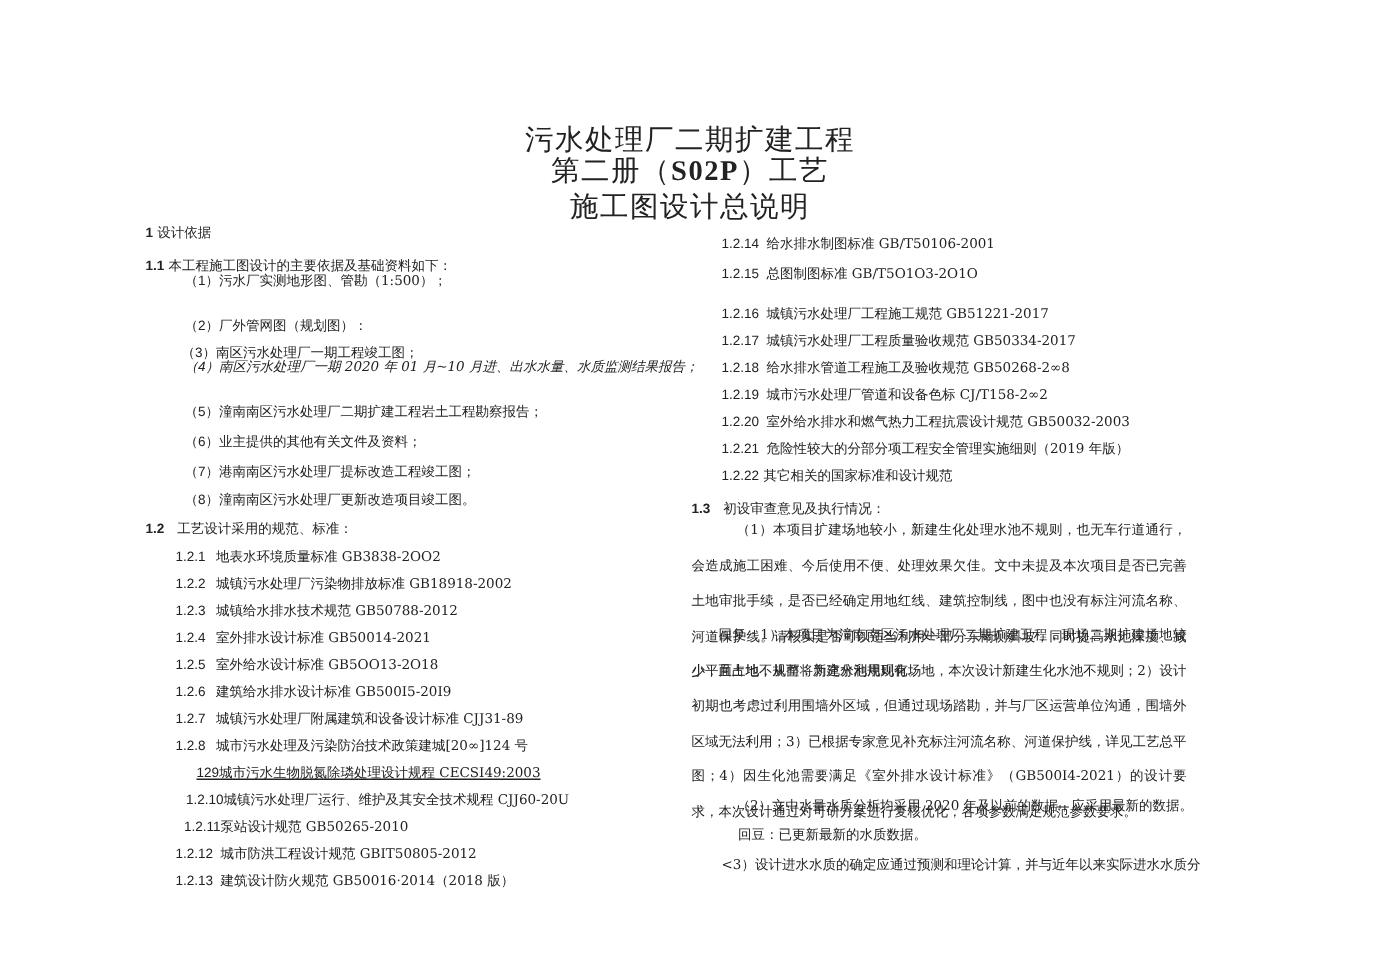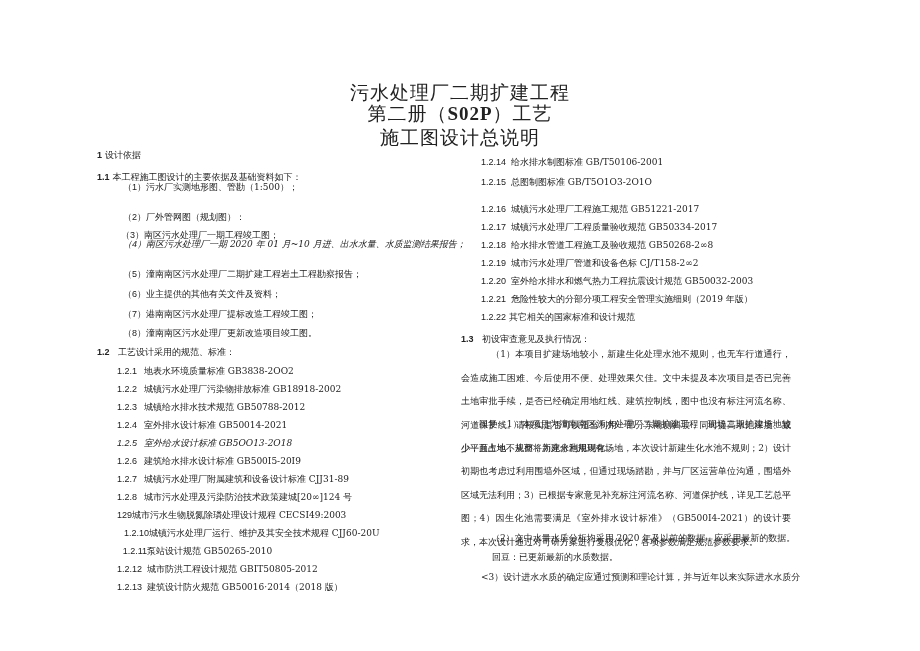--- a/index.html
+++ b/index.html
@@ -32,25 +32,25 @@
 <div class="line" style="left:123px; top:288px;"><span class="num">（6）</span><span>业主提供的其他有关文件及资料；</span></div>
 <div class="line" style="left:123px; top:308px;"><span class="num">（7）</span><span>港南南区污水处理厂提标改造工程竣工图；</span></div>
 <div class="line" style="left:123px; top:327px;"><span class="num">（8）</span><span>潼南南区污水处理厂更新改造项目竣工图。</span></div>
 
 <div class="line" style="left:97px; top:346px;"><span class="bold">1.2</span>&nbsp;&nbsp;&nbsp;<span>工艺设计采用的规范、标准：</span></div>
 
 <div class="line" style="left:117px; top:365px;"><span class="num" style="display:inline-block;width:27px">1.2.1</span><span>地表水环境质量标准 GB3838-2OO2</span></div>
 <div class="line" style="left:117px; top:383px;"><span class="num" style="display:inline-block;width:27px">1.2.2</span><span>城镇污水处理厂污染物排放标准 GB18918-2002</span></div>
 <div class="line" style="left:117px; top:401px;"><span class="num" style="display:inline-block;width:27px">1.2.3</span><span>城镇给水排水技术规范 GB50788-2012</span></div>
 <div class="line" style="left:117px; top:419px;"><span class="num" style="display:inline-block;width:27px">1.2.4</span><span>室外排水设计标准 GB50014-2021</span></div>
-<div class="line" style="left:117px; top:437px;font-style:italic;"><span class="num" style="display:inline-block;width:27px">1.2.5</span><span>室外给水设计标准 GB5OO13-2O18</span></div>
+<div class="line" style="left:117px; top:437px;"><span class="num" style="display:inline-block;width:27px">1.2.5</span><span>室外给水设计标准 GB5OO13-2O18</span></div>
 <div class="line" style="left:117px; top:455px;"><span class="num" style="display:inline-block;width:27px">1.2.6</span><span>建筑给水排水设计标准 GB500I5-20I9</span></div>
 <div class="line" style="left:117px; top:473px;"><span class="num" style="display:inline-block;width:27px">1.2.7</span><span>城镇污水处理厂附属建筑和设备设计标准 CJJ31-89</span></div>
 <div class="line" style="left:117px; top:491px;"><span class="num" style="display:inline-block;width:27px">1.2.8</span><span>城市污水处理及污染防治技术政策建城[20∞]124 号</span></div>
-<div class="line" style="left:117px; top:509px;"><span class="num">129</span><span>城市污水生物脱氮除璘处理设计规程 CECSI49:2003</span></div>
+<div class="line" style="left:131px; top:509px;text-decoration:underline;"><span class="num">129</span><span>城市污水生物脱氮除璘处理设计规程 CECSI49:2003</span></div>
 <div class="line" style="left:117px; top:527px;text-align:right;"><span class="num" style="display:inline-block;width:32px">1.2.10</span><span>城镇污水处理厂运行、维护及其安全技术规程 CJJ60-20U</span></div>
 <div class="line" style="left:117px; top:545px;text-align:right;"><span class="num" style="display:inline-block;width:30px">1.2.11</span><span>泵站设计规范 GB50265-2010</span></div>
 <div class="line" style="left:117px; top:563px;"><span class="num" style="display:inline-block;width:30px">1.2.12</span><span>城市防洪工程设计规范 GBIT50805-2012</span></div>
 <div class="line" style="left:117px; top:581px;"><span class="num" style="display:inline-block;width:30px">1.2.13</span><span>建筑设计防火规范 GB50016·2014（2018 版）</span></div>
 
 <div class="line" style="left:481px; top:156px;"><span class="num" style="display:inline-block;width:30px">1.2.14</span><span>给水排水制图标准 GB/T50106-2001</span></div>
 <div class="line" style="left:481px; top:176px;"><span class="num" style="display:inline-block;width:30px">1.2.15</span><span>总图制图标准 GB/T5O1O3-2O1O</span></div>
 <div class="line" style="left:481px; top:203px;"><span class="num" style="display:inline-block;width:30px">1.2.16</span><span>城镇污水处理厂工程施工规范 GB51221-2017</span></div>
 <div class="line" style="left:481px; top:221px;"><span class="num" style="display:inline-block;width:30px">1.2.17</span><span>城镇污水处理厂工程质量验收规范 GB50334-2017</span></div>
 <div class="line" style="left:481px; top:239px;"><span class="num" style="display:inline-block;width:30px">1.2.18</span><span>给水排水管道工程施工及验收规范 GB50268-2∞8</span></div>

